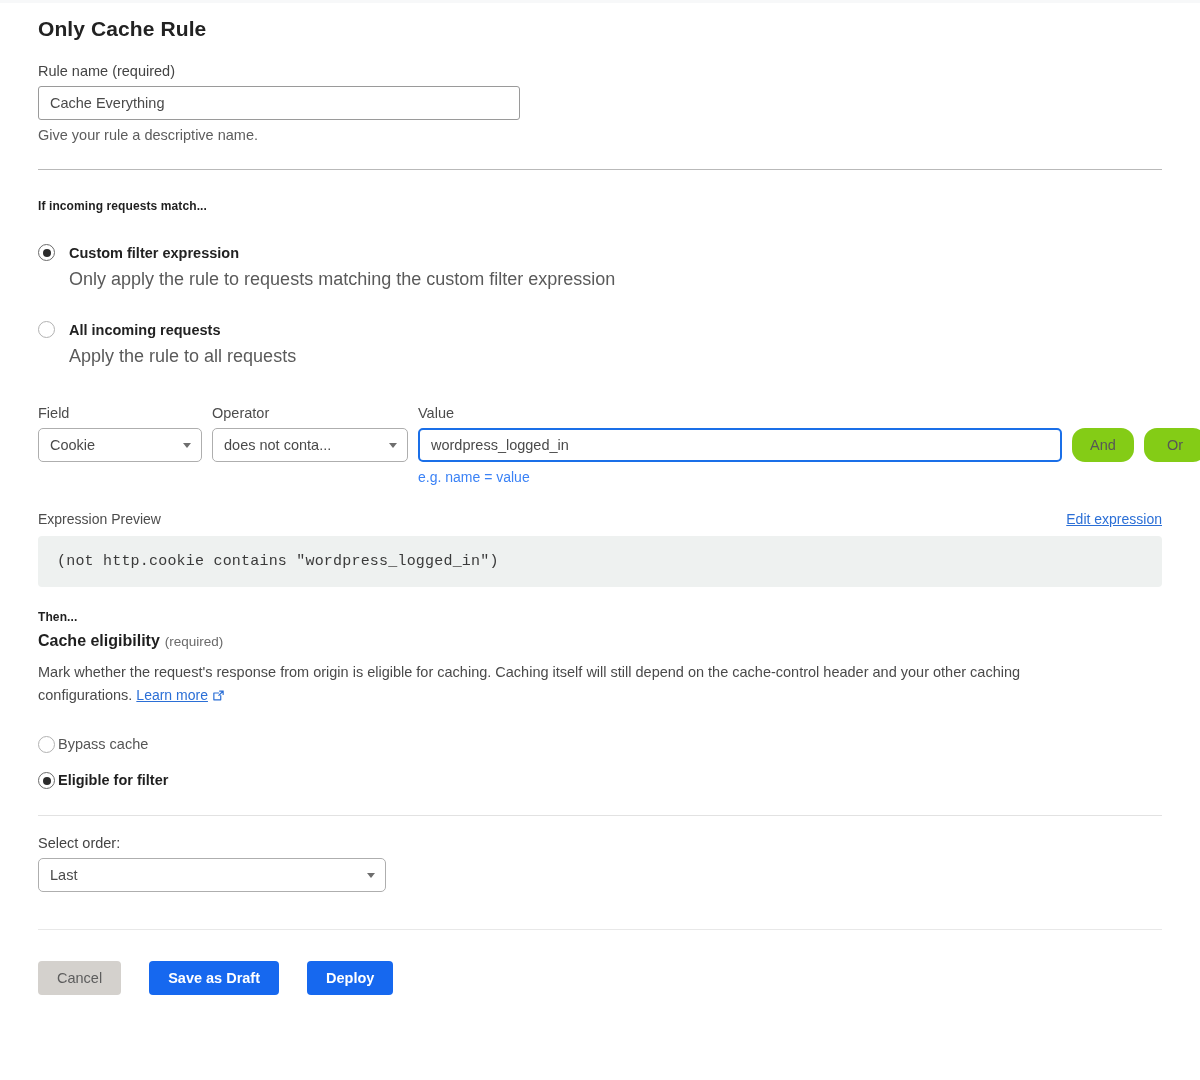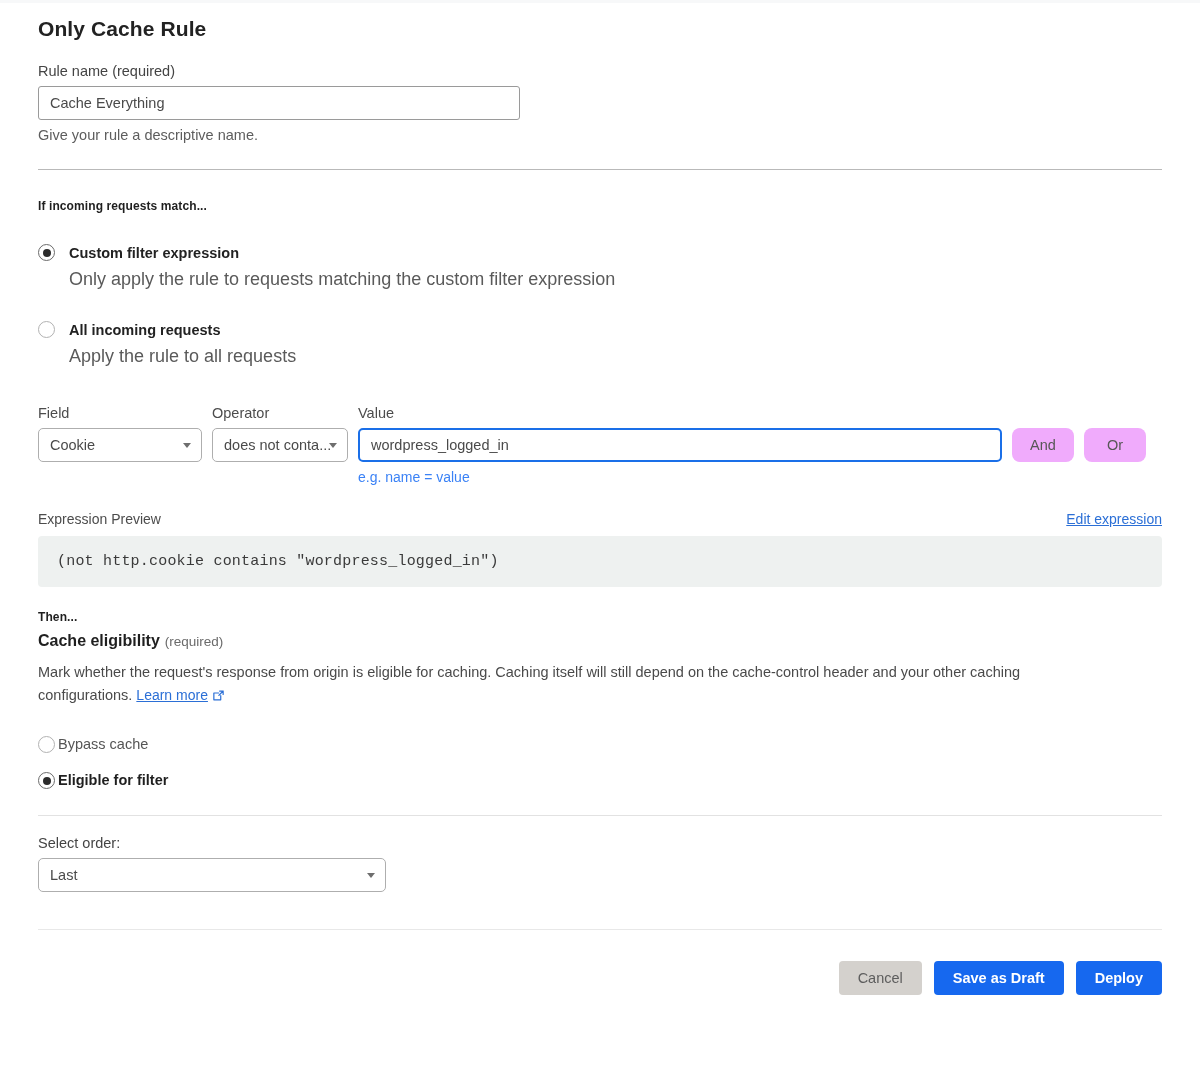--- a/index.html
+++ b/index.html
@@ -150,21 +150,21 @@
   .select .caret {
     position: absolute;
     right: 10px; top: 50%;
     margin-top: -2px;
     width: 0; height: 0;
     border-left: 4.5px solid transparent;
     border-right: 4.5px solid transparent;
     border-top: 5px solid #6e6e6e;
   }
   .select-field { width: 164px; }
-  .select-op { width: 136px; }
+  .select-op { width: 196px; }
 
   .value-wrap { position: relative; }
   .value-input {
     width: 644px;
     height: 34px;
     padding: 4px 11px;
     font-family: "Liberation Sans", sans-serif;
     font-size: 14.5px;
     color: #4a4a4a;
     background: #ffffff;
@@ -176,23 +176,23 @@
   .value-hint {
     font-size: 14px;
     color: #3b82f6;
     margin-top: 7px;
   }
 
   .andor {
     height: 34px;
     min-width: 62px;
     padding: 0 16px;
-    background: #f0abfc;
+    background: #84cc16;
     border: none;
-    border-radius: 8px;
+    border-radius: 13px;
     font-family: "Liberation Sans", sans-serif;
     font-size: 14.5px;
     color: #575757;
     cursor: pointer;
   }
 
   
   .preview-head {
     display: flex;
     align-items: baseline;
@@ -250,22 +250,21 @@
     gap: 3px;
   }
   .opt-label { font-size: 14.5px; color: #555555; }
   .opt-label.strong { font-weight: bold; color: #1f1f1f; }
 
   .select-order { width: 348px; }
 
   
   .footer {
     display: flex;
-    justify-content: flex-end;
-    gap: 12px;
+    gap: 28px;
   }
   .btn {
     height: 34px;
     padding: 0 19px;
     border: none;
     border-radius: 4px;
     font-family: "Liberation Sans", sans-serif;
     font-size: 14.5px;
     font-weight: bold;
     cursor: pointer;

